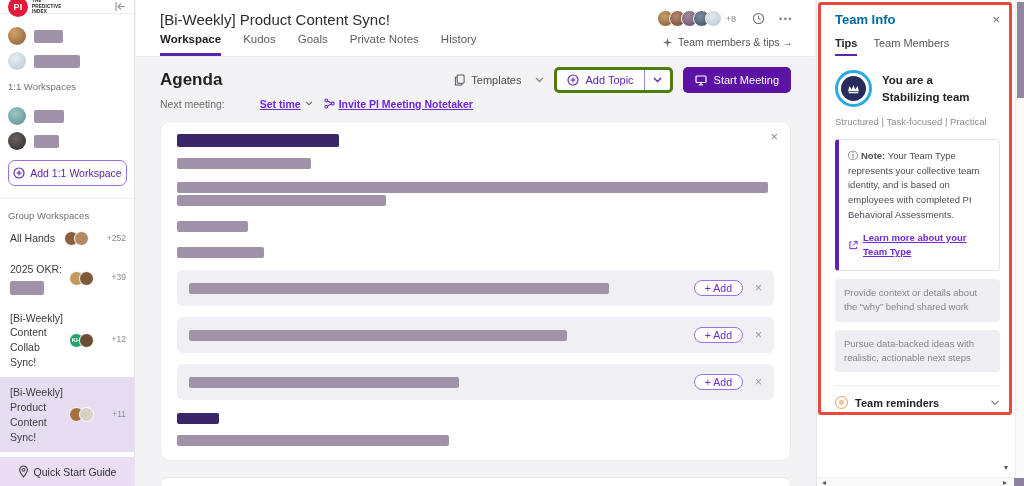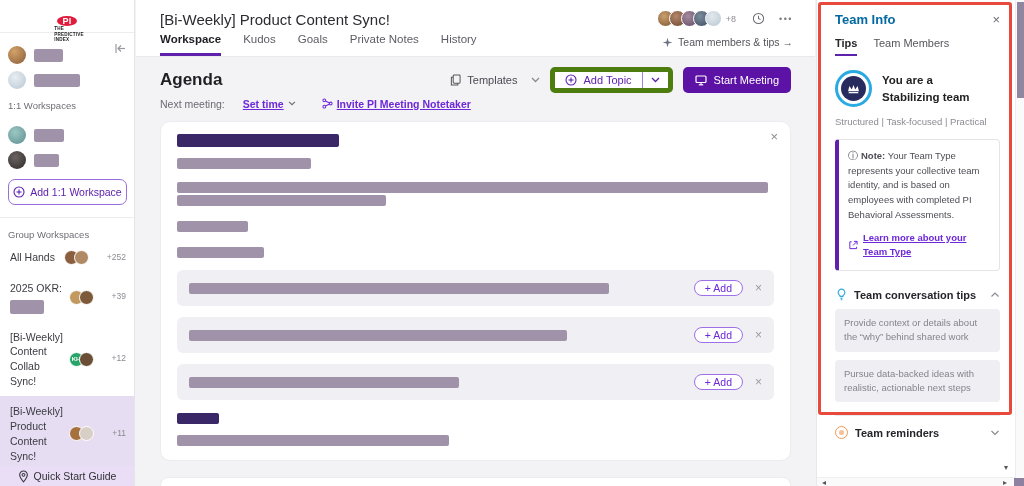--- a/index.html
+++ b/index.html
@@ -2,21 +2,21 @@
 <html><head>
 <meta charset="utf-8">
 <style>
   * { margin:0; padding:0; box-sizing:border-box; }
   html,body { width:1024px; height:486px; overflow:hidden; }
   body { font-family:"Liberation Sans", sans-serif; background:#f3f2f5; color:#2c2c31; }
   .app { position:relative; width:1024px; height:486px; overflow:hidden; }
 
   
   .sidebar { position:absolute; left:0; top:0; width:135px; height:486px; background:#fff; border-right:1px solid #e5e4e8; overflow:hidden; }
-  .sb-header { height:20px; display:flex; align-items:center; padding:16px 8px; border-bottom:1px solid #ededf0;flex-direction:column; }
+  .sb-header { height:14px; display:flex; align-items:center; padding:0 8px; border-bottom:1px solid #ededf0; }
   .logo-circle { width:20px; height:20px; border-radius:50%; background:#e11b3c; color:#fff; font-size:9px; font-weight:bold; display:flex; align-items:center; justify-content:center; letter-spacing:.3px; }
   .logo-text { margin-left:4px; font-size:4.6px; font-weight:bold; color:#222; line-height:1.25; letter-spacing:.2px; }
   .sb-collapse { margin-left:auto; color:#9a9aa2; display:flex; }
   .sb-rows { padding:6px 8px 0; }
   .sb-row { display:flex; align-items:center; gap:8px; margin:7px 0; }
   .avatar { border-radius:50%; flex:none; }
   .av18 { width:18px; height:18px; }
   .a-warm { background:radial-gradient(circle at 35% 30%, #d2a269, #8a5c39); }
   .a-blue { background:radial-gradient(circle at 40% 35%, #e8eef2, #b8c6d2); }
   .a-teal { background:radial-gradient(circle at 40% 35%, #9cc8c2, #5d8d92); }
@@ -29,21 +29,21 @@
   .sb-group .gname { flex:1; }
   .sb-group.active { background:#e7ddf3; }
   .cluster { display:flex; align-items:center; flex:none; }
   .cav { width:15px; height:15px; border-radius:50%; border:1.5px solid #fff; flex:none; }
   .cav + .cav { margin-left:-5px; }
   .cav.initials { display:flex; align-items:center; justify-content:center; color:#fff; font-size:6px; font-weight:bold; }
   .ccount { font-size:8.5px; color:#8b8b92; margin-left:18px; }
   .c1 { background:#8a5f3f; } .c2 { background:#b08a64; } .c3 { background:#c2995f; } .c4 { background:#7c5a3a; }
   .c5 { background:#27a469; } .c6 { background:#6b4e36; } .c7 { background:#a5713f; } .c8 { background:#d8cfc6; }
   .c9 { background:#9c6a4a; } .c10 { background:#4a3b5e; }
-  .quick-start { position:absolute; left:0; right:0; bottom:0; height:20px; background:#eadef6; display:flex; align-items:center; justify-content:center; gap:5px; font-size:10.5px; color:#2f2f35; font-weight:500; cursor:pointer; }
+  .quick-start { position:absolute; left:0; right:0; bottom:0; height:29px; background:#eadef6; display:flex; align-items:center; justify-content:center; gap:5px; font-size:10.5px; color:#2f2f35; font-weight:500; cursor:pointer; }
 
   
   .main { position:absolute; left:136px; top:0; width:679px; height:486px; }
   .main-header { height:57px; background:#fff; border-bottom:1px solid #e9e9ec; position:relative; }
   .mh-title { position:absolute; left:24px; top:11px; font-size:15px; font-weight:500; color:#2b2b30; }
   .mh-right { position:absolute; right:22px; top:10px; display:flex; align-items:center; }
   .mh-avatars { display:flex; align-items:center; }
   .hav { width:17px; height:17px; border-radius:50%; border:1.5px solid #fff; flex:none; }
   .hav + .hav { margin-left:-5px; }
   .h1 { background:radial-gradient(circle at 40% 35%, #caa06c, #7e5634); }
@@ -57,27 +57,27 @@
   .tabs { position:absolute; left:24px; bottom:0; display:flex; gap:22px; }
   .tab { font-size:11.5px; color:#5c5c64; padding-bottom:8px; cursor:pointer; }
   .tab.active { color:#1f1f24; font-weight:bold; border-bottom:3px solid #5e21ac; }
   .team-link { position:absolute; right:22px; bottom:8px; font-size:10.5px; color:#55555c; display:flex; align-items:center; gap:5px; cursor:pointer; }
 
   .agenda-row { margin:10px 24px 0; display:flex; align-items:center; justify-content:space-between; height:26px; }
   .agenda-h { font-size:17px; font-weight:bold; color:#1f1f24; }
   .agenda-controls { display:flex; align-items:center; gap:10px; }
   .btn-templates { display:flex; align-items:center; gap:6px; font-size:11px; color:#4a4a52; background:none; border:none; cursor:pointer; font-family:inherit; }
   .btn-templates .chev { margin-left:8px; color:#8a8a92; display:flex; }
-  .split-btn { display:flex; align-items:stretch; border:5px solid #4d7c0f; border-radius:5px; background:#fff; height:26px; overflow:hidden; }
+  .split-btn { display:flex; align-items:stretch; border:3px solid #4d7c0f; border-radius:5px; background:#fff; height:26px; overflow:hidden; }
   .split-main { display:flex; align-items:center; gap:6px; padding:0 10px; font-size:11px; color:#5e21ac; font-weight:500; background:none; border:none; cursor:pointer; font-family:inherit; }
   .split-caret { display:flex; align-items:center; padding:0 8px; border-left:1px solid #a87fe0; color:#5e21ac; background:none; border-top:none; border-right:none; border-bottom:none; cursor:pointer; }
   .btn-start { display:flex; align-items:center; gap:7px; height:26px; padding:0 12px; background:#5c12a5; color:#fff; border:none; border-radius:5px; font-size:11px; font-weight:500; cursor:pointer; font-family:inherit; }
-  .meeting-row { margin:3px 24px 10px; display:flex; align-items:center; gap:18px; font-size:10.5px; color:#6b6b72; height:15px; }
+  .meeting-row { margin:3px 24px 10px; display:flex; align-items:center; gap:3px; font-size:10.5px; color:#6b6b72; height:15px; }
   .link-purple { color:#6d28d9; text-decoration:underline; cursor:pointer; display:flex; align-items:center; gap:4px; }
-  .link-bold { font-weight:bold; }
+  .link-bold { font-weight:bold;margin-left:32px; }
 
   .topic-card { margin:0 24px; background:#fff; border:1px solid #ececf0; border-radius:10px; padding:12px 16px 10px; position:relative; }
   .bar.dark { background:#3a2767; height:13px; }
   .card-close { position:absolute; top:8px; right:12px; color:#8a8a92; font-size:13px; cursor:pointer; line-height:1; }
   .sub-row { height:36px; background:#f0eff3; border-radius:6px; display:flex; align-items:center; padding:0 12px; margin-bottom:11px; }
   .sub-row .bar { height:11px; }
   .btn-add { margin-left:auto; height:16px; padding:0 10px; border:1px solid #9d6fe8; border-radius:11px; background:#fff; color:#6d28d9; font-size:10.5px; cursor:pointer; font-family:inherit; flex:none; }
   .row-close { margin-left:12px; color:#9a9aa2; font-size:12px; cursor:pointer; line-height:1; }
 
   .suggested-card { margin:16px 24px 0; height:33px; background:#fff; border:1px solid #ececf0; border-radius:8px; display:flex; align-items:center; padding:0 14px; }
@@ -421,35 +421,20 @@
             <svg width="10" height="10" viewBox="0 0 11 11">
                 <path d="M4 2 H2 V9.5 H9.5 V7.5" fill="none" stroke="#6d28d9" stroke-width="1.1"></path>
                 <polyline points="6.5,1.5 10,1.5 10,5" fill="none" stroke="#6d28d9" stroke-width="1.1"></polyline>
                 <line x1="10" y1="1.5" x2="5.5" y2="6" stroke="#6d28d9" stroke-width="1.1"></line>
               </svg>
           </span>
           <a>Learn more about your Team Type</a>
         </div>
       </div>
 
-      <div class="sec-head">
-        <span class="ic">
-          <svg width="13" height="13" viewBox="0 0 14 14">
-              <path d="M7 1.2 a3.6 3.6 0 0 1 3.6 3.6 c0 1.5-.9 2.3-1.5 3-.4.4-.6.8-.6 1.2 H5.5 c0-.4-.2-.8-.6-1.2-.6-.7-1.5-1.5-1.5-3 A3.6 3.6 0 0 1 7 1.2 Z" fill="none" stroke="#2ea8dd" stroke-width="1.2"></path>
-              <line x1="5.8" y1="11" x2="8.2" y2="11" stroke="#2ea8dd" stroke-width="1.2"></line>
-              <line x1="6.2" y1="12.6" x2="7.8" y2="12.6" stroke="#2ea8dd" stroke-width="1.2"></line>
-            </svg>
-        </span>
-        <span class="t">Team conversation tips</span>
-        <span class="chev ic">
-          <svg width="10" height="6" viewBox="0 0 9 6">
-              <polyline points="1,4.5 4.5,1 8,4.5" fill="none" stroke="currentColor" stroke-width="1.2"></polyline>
-            </svg>
-        </span>
-      </div>
 
       <div class="tip-box">Provide context or details about the “why” behind shared work</div>
       <div class="tip-box">Pursue data-backed ideas with realistic, actionable next steps</div>
 
       <div class="tp-div"></div>
       <div class="rem-row">
         <span class="rem-ic"></span>
         <span class="t">Team reminders</span>
         <span class="chev ic">
           <svg width="10" height="6" viewBox="0 0 9 6">

